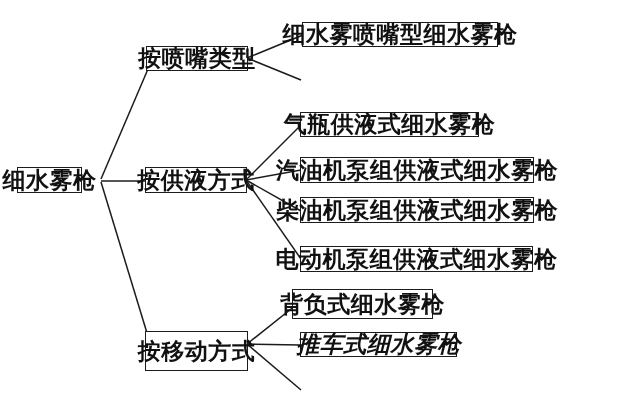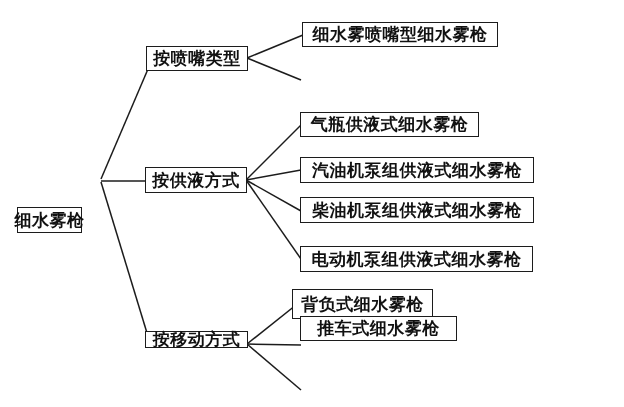--- a/index.html
+++ b/index.html
@@ -23,21 +23,21 @@
     height: 407px;
   }
   .node {
     position: absolute;
     box-sizing: border-box;
     border: 1.6px solid #1c1c1c;
     background: #ffffff;
     display: flex;
     align-items: center;
     justify-content: center;
-    font-size: 17px;
+    font-size: 23px;
     font-weight: bold;
     color: #111111;
     white-space: nowrap;
     line-height: 1;
     letter-spacing: 0.5px;
   }
 </style>
 </head>
 <body>
 
@@ -55,29 +55,29 @@
     <line x1="246" y1="180" x2="301" y2="125" stroke="#1c1c1c" stroke-width="1.5"></line>
     <line x1="246" y1="180" x2="301" y2="170" stroke="#1c1c1c" stroke-width="1.5"></line>
     <line x1="246" y1="180" x2="301" y2="211" stroke="#1c1c1c" stroke-width="1.5"></line>
     <line x1="246" y1="180" x2="301" y2="259" stroke="#1c1c1c" stroke-width="1.5"></line>
 
     <line x1="247" y1="344" x2="301" y2="301" stroke="#1c1c1c" stroke-width="1.5"></line>
     <line x1="247" y1="344" x2="301" y2="345" stroke="#1c1c1c" stroke-width="1.5"></line>
     <line x1="247" y1="344" x2="301" y2="390" stroke="#1c1c1c" stroke-width="1.5"></line>
   </svg>
 
-  <div class="node" style="left:17px; top:167px; width:65px; height:26px;margin-top:40px;">细水雾枪</div>
+  <div class="node" style="left:17px; top:167px; width:65px; height:26px;">细水雾枪</div>
 
   <div class="node" style="left:146px; top:46px; width:102px; height:25px;">按喷嘴类型</div>
   <div class="node" style="left:145px; top:167px; width:102px; height:26px;">按供液方式</div>
-  <div class="node" style="left:145px; top:331px; width:103px; height:17px;">按移动方式</div>
+  <div class="node" style="left:145px; top:331px; width:103px; height:40px;">按移动方式</div>
 
   <div class="node" style="left:302px; top:22px; width:196px; height:25px;">细水雾喷嘴型细水雾枪</div>
 
   <div class="node" style="left:300px; top:112px; width:179px; height:25px;">气瓶供液式细水雾枪</div>
   <div class="node" style="left:300px; top:157px; width:234px; height:26px;">汽油机泵组供液式细水雾枪</div>
   <div class="node" style="left:300px; top:197px; width:234px; height:26px;">柴油机泵组供液式细水雾枪</div>
   <div class="node" style="left:300px; top:246px; width:233px; height:26px;">电动机泵组供液式细水雾枪</div>
 
   <div class="node" style="left:292px; top:289px; width:141px; height:30px;">背负式细水雾枪</div>
-  <div class="node" style="left:300px; top:316px; width:157px; height:25px;">推车式细水雾枪</div>
+  <div class="node" style="left:300px; top:332px; width:157px; height:25px;font-style:italic;">推车式细水雾枪</div>
 
 </div>
 
 </body></html>

